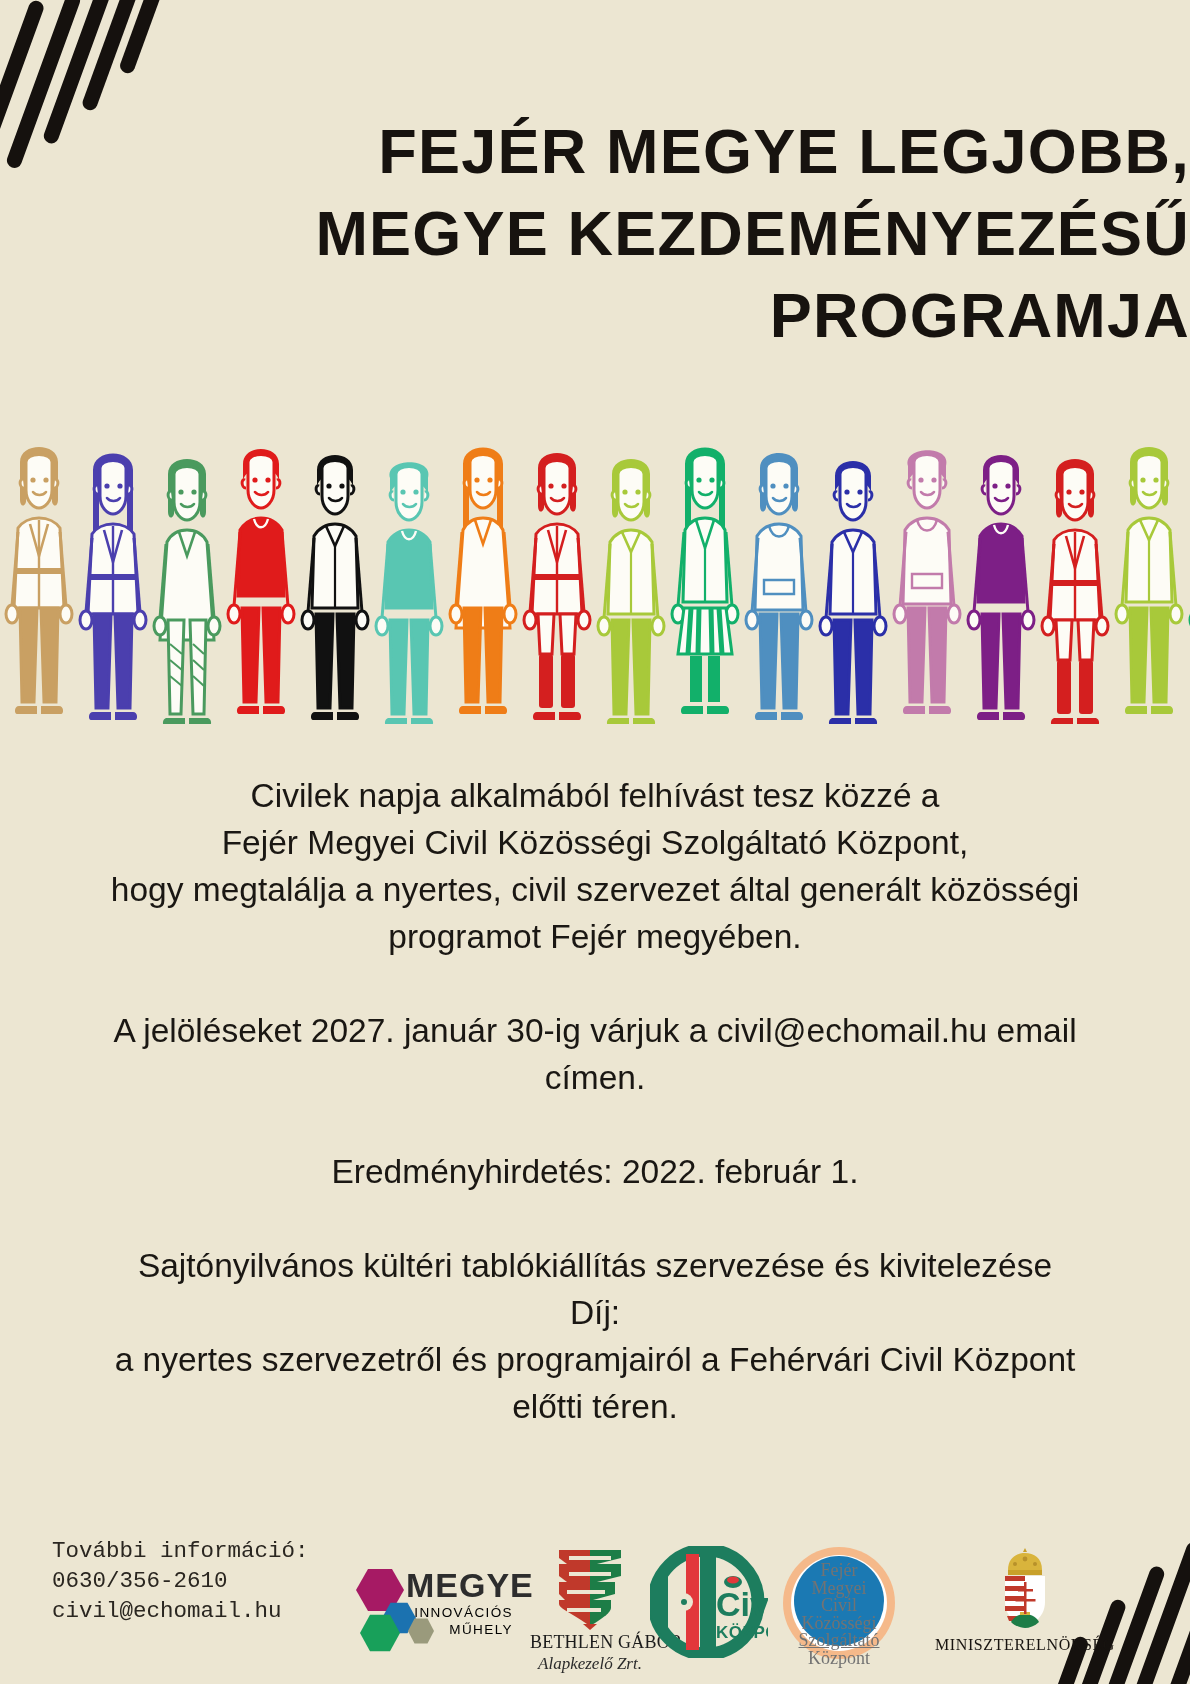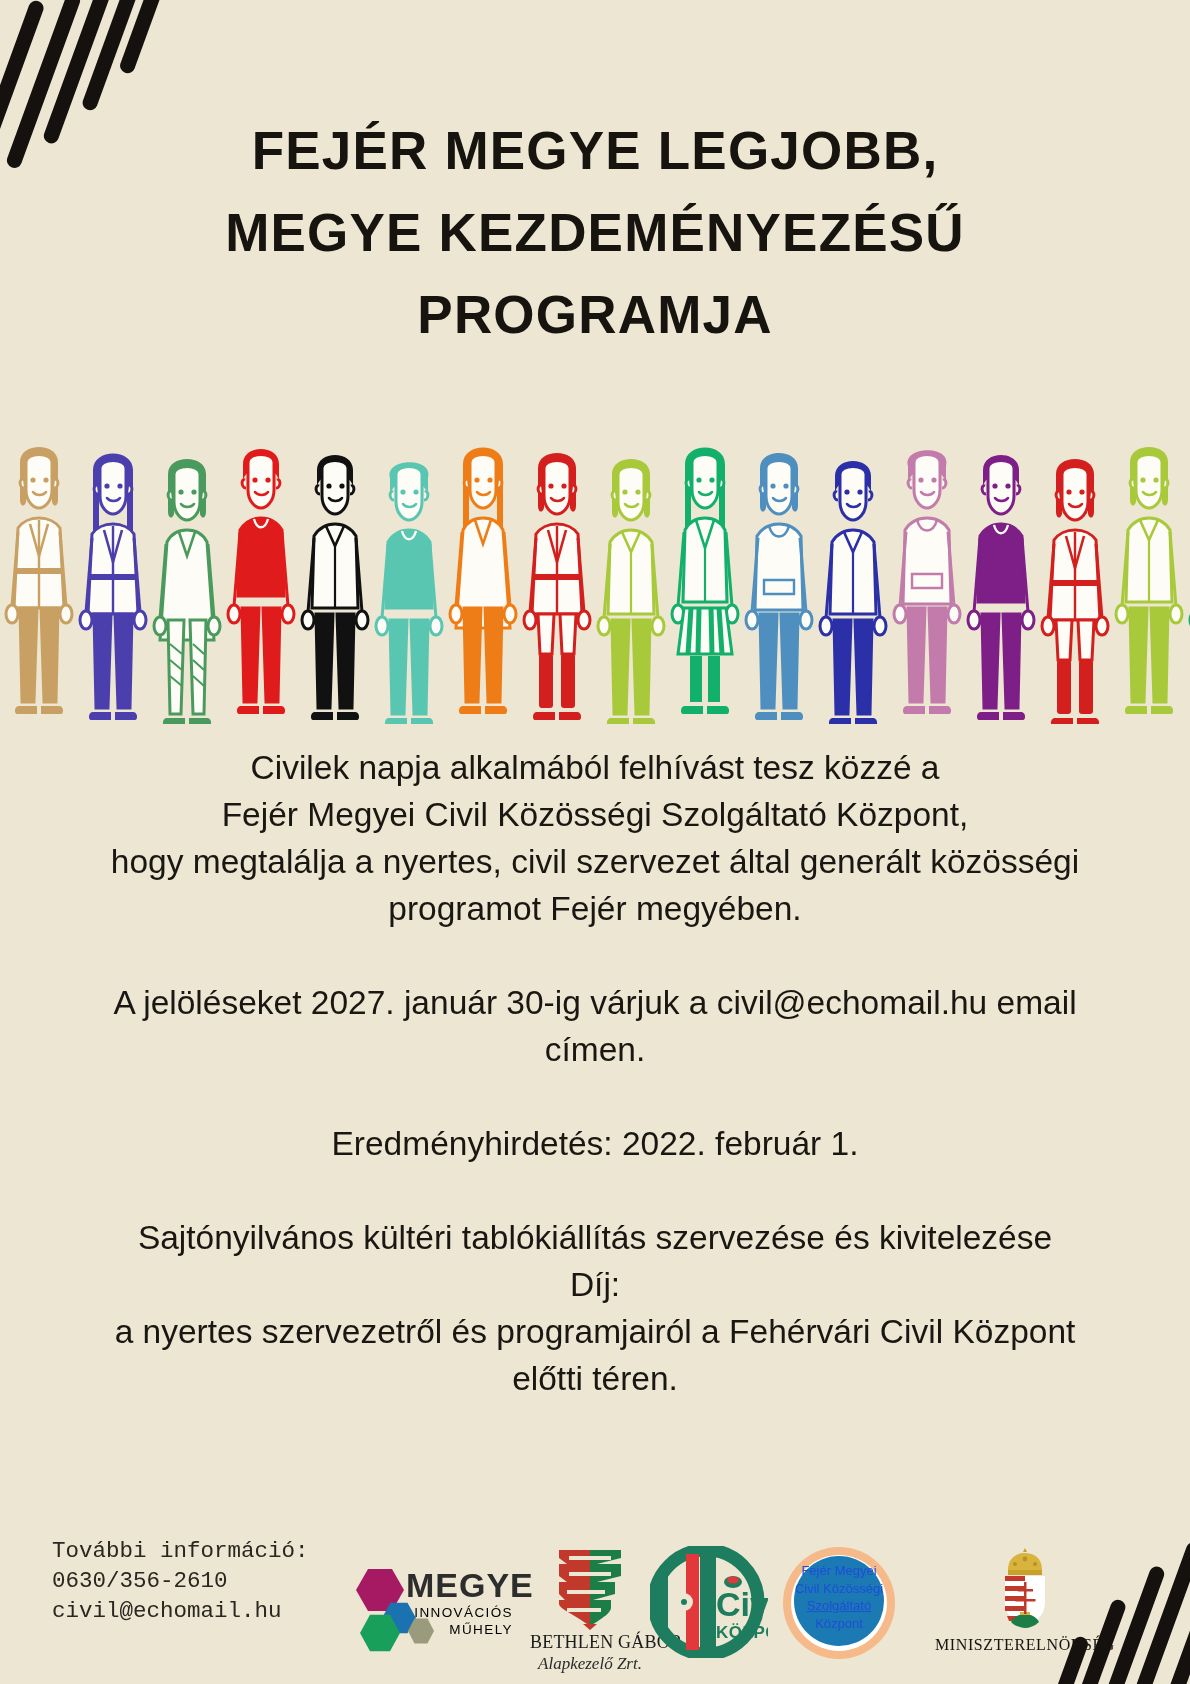--- a/index.html
+++ b/index.html
@@ -40,25 +40,26 @@
   .title-block {
     position: absolute;
     top: 110px;
     left: 0;
     width: 1190px;
     text-align: center;
   }
   .title-line {
     font-family: "Liberation Sans", sans-serif;
     font-weight: bold;
-    font-size: 53px;
+    font-size: 63px;
     letter-spacing: 1.2px;
     line-height: 82px;
     color: #17130f;
     white-space: nowrap;
+    text-align: right;
   }
 
   
   .people-band {
     position: absolute;
     top: 432px;
     left: 0;
     width: 1190px;
     height: 292px;
     overflow: hidden;
@@ -84,20 +85,21 @@
     top: 744px;
     left: 40px;
     width: 1110px;
     text-align: center;
     color: #1a1713;
   }
   .para {
     font-size: 33.5px;
     line-height: 47px;
     font-family: "Liberation Sans", sans-serif;
+    margin-top: 28px;
   }
   .para + .para { margin-top: 47px; }
   .para .line { display: block; white-space: nowrap; }
 
   
   .footer {
     position: absolute;
     left: 0;
     bottom: 0;
     width: 1190px;
@@ -171,23 +173,23 @@
   
   .logo-civil { left: 300px; bottom: 14px; width: 132px; height: 118px; }
 
   
   .logo-fmcs { left: 430px; bottom: 16px; width: 118px; height: 118px; }
   .fmcs-text {
     position: absolute;
     left: 12px; top: 18px;
     width: 94px;
     text-align: center;
-    color: #1d4ed8;
-    font-family: Liberation Sans, sans-serif;
-    font-size: 13px;
+    color: #737373;
+    font-family: Liberation Serif, serif;
+    font-size: 18px;
     line-height: 17.5px;
   }
   .fmcs-text .u { text-decoration: underline; }
 
   
   .logo-me { left: 560px; bottom: 14px; width: 230px; height: 120px; text-align: center; }
   .me-name {
     font-family: "Liberation Serif", serif;
     font-size: 16px;
     letter-spacing: 0.6px;

